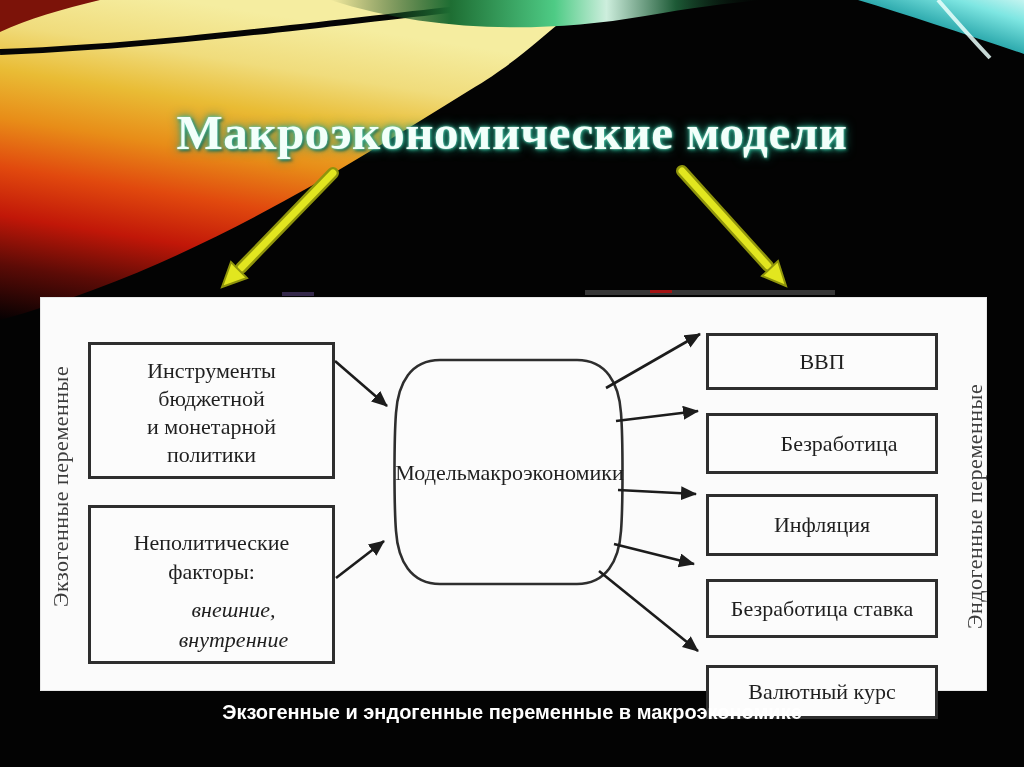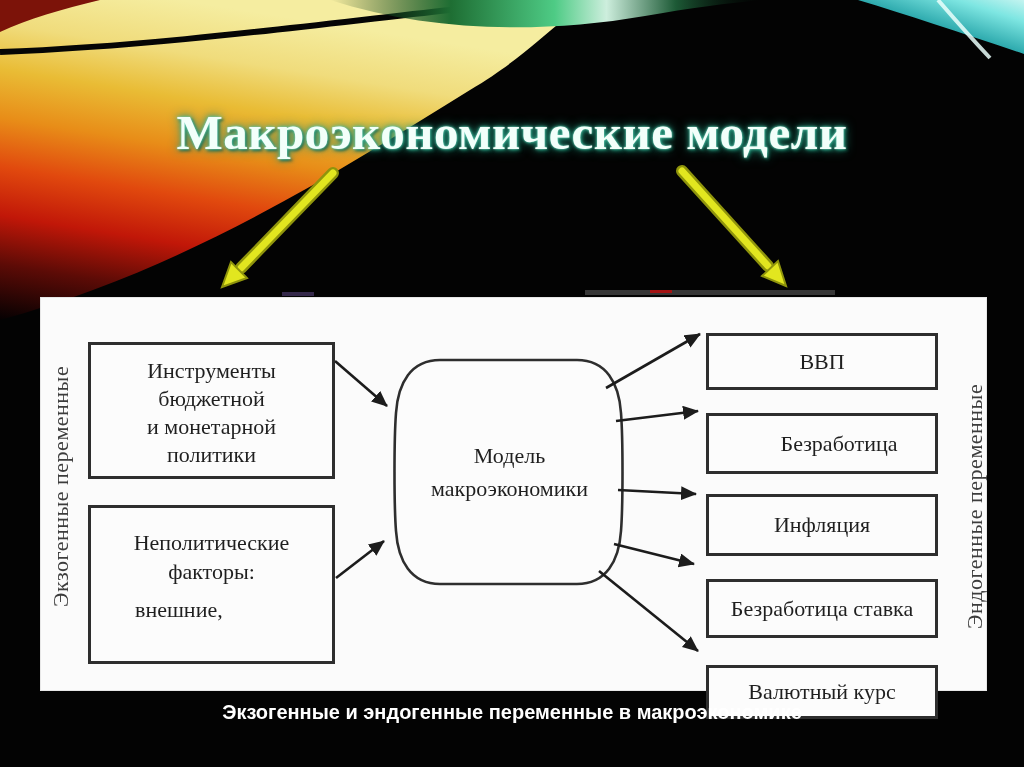--- a/index.html
+++ b/index.html
@@ -26,33 +26,33 @@
   }
   .connectors { position:absolute; left:0; top:0; pointer-events:none; }
 
   .dbox {
     position:absolute; border:3px solid #2e2e2e; background:#fcfcfc;
     color:#1f1f1f; text-align:center; box-sizing:border-box;
     font-size:22px; line-height:28px;margin-top:33px;
   }
   .box1 { left:48px; top:12px;  width:247px; height:137px; padding-top:12px; }
   .box2 { left:48px; top:175px; width:247px; height:159px; padding-top:20px; line-height:29px; }
-  .box2 .ital { text-align:left; padding-left:44px; line-height:30px; }
+  .box2 .ital { text-align:center; padding-left:44px; font-style:italic; line-height:30px; }
   .box2 .gap { height:9px; }
 
   .outbox { left:666px; width:232px; display:flex; align-items:center; justify-content:center; }
   .o1 { top:3px;   height:57px; }
   .o2 { top:83px;  height:61px;padding-left:34px; }
   .o3 { top:164px; height:62px; }
   .o4 { top:249px; height:59px; }
   .o5 { top:335px; height:54px; }
 
   .center-label {
     position:absolute; left:356px; top:63px; width:227px; height:224px;
-    display:flex; flex-direction:column; align-items:center; justify-content:center;
+    display:flex; flex-direction:row; align-items:center; justify-content:center;
     color:#1f1f1f; font-size:22px; line-height:33px; text-align:center;
   }
 
   .vlabel {
     position:absolute; white-space:nowrap;
     transform-origin:0 0; transform:rotate(-90deg);
     font-size:22px; letter-spacing:0.5px; color:#3c3c3c;
   }
   .vlabel.left  { left:8px;   top:310px; }
   .vlabel.right { left:922px; top:332px; }
@@ -152,20 +152,21 @@
       <div>бюджетной</div>
       <div>и монетарной</div>
       <div>политики</div>
     </div>
 
     <div class="dbox box2">
       <div>Неполитические</div>
       <div>факторы:</div>
       <div class="gap"></div>
       <div class="ital">внешние,</div>
+      <div class="ital">внутренние</div>
     </div>
 
     <div class="center-label">
       <div>Модель</div>
       <div>макроэкономики</div>
     </div>
 
     <div class="dbox outbox o1">ВВП</div>
     <div class="dbox outbox o2">Безработица</div>
     <div class="dbox outbox o3">Инфляция</div>

